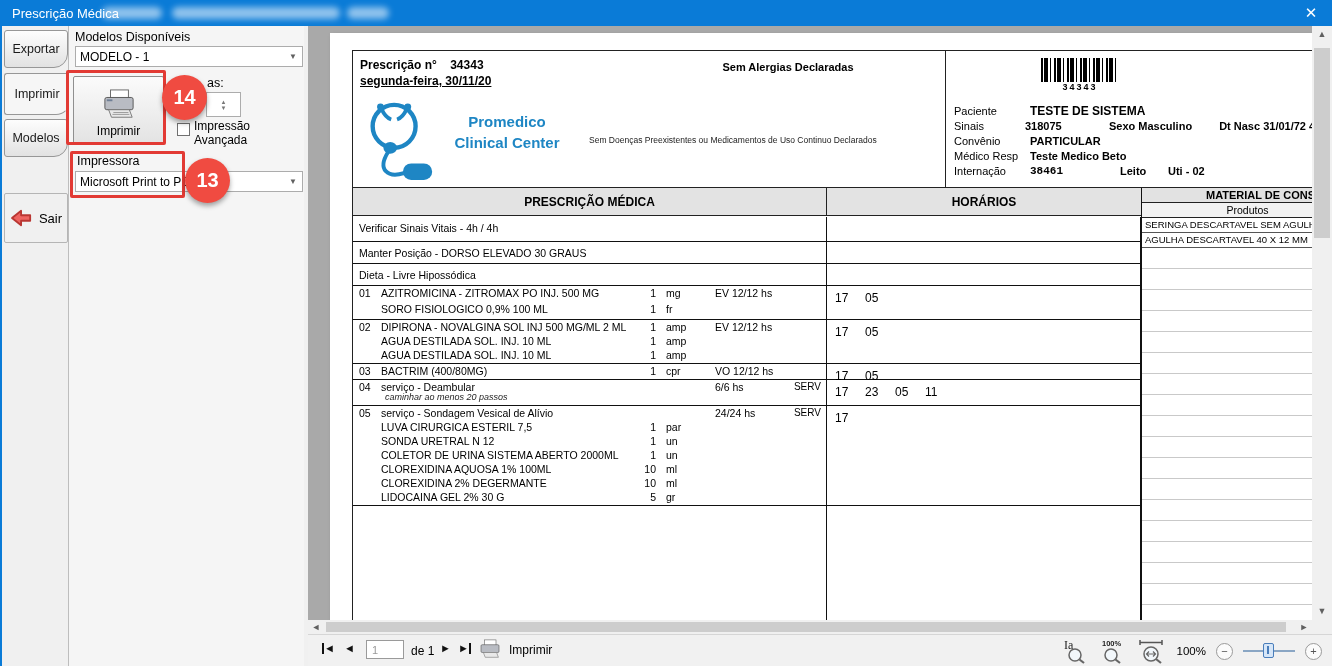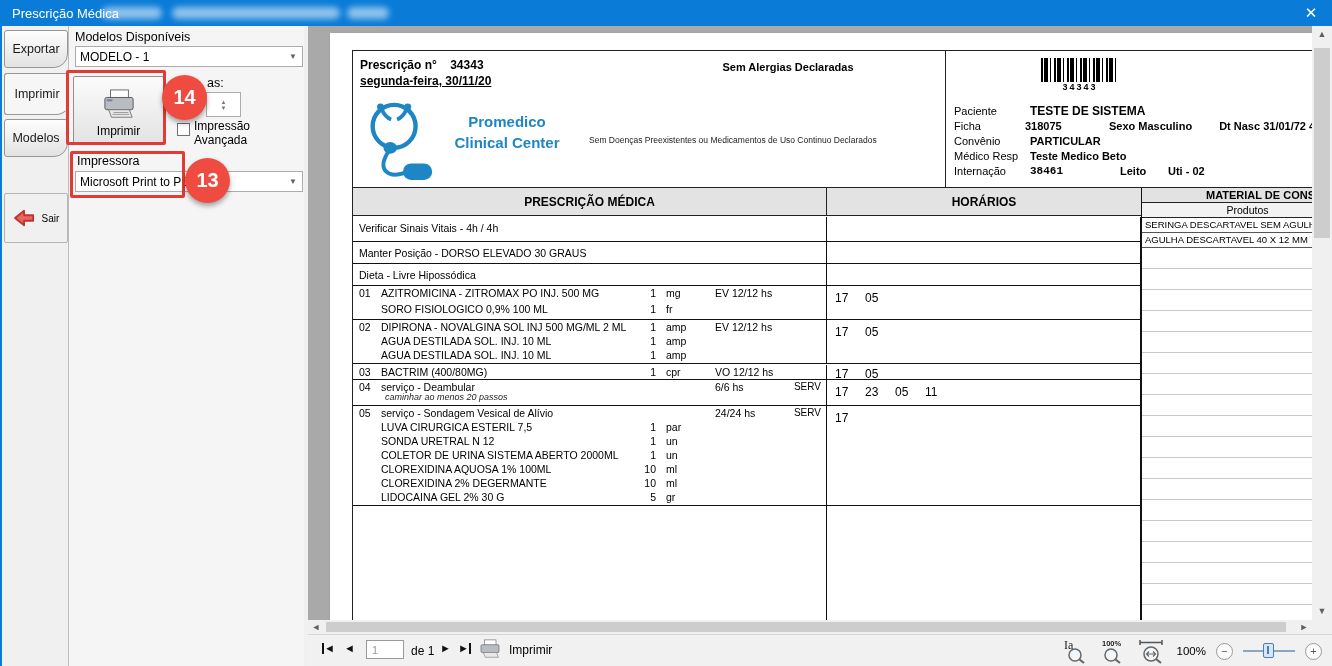--- a/index.html
+++ b/index.html
@@ -19,21 +19,21 @@
 
   
   .tabstrip { left:2px; top:26px; width:66px; height:640px; background:#f0f0f0; }
   .vtab { position:absolute; left:2px; width:64px; background:linear-gradient(#fdfdfd,#e2e2e2);
           border:1px solid #979797; border-radius:3px 3px 14px 3px; font-size:12.5px; color:#1a1a1a;
           display:flex; align-items:center; justify-content:center; cursor:pointer; }
   .vtab.active { background:#f6f6f6; border-right-color:#f6f6f6; width:66px; z-index:3; }
   .exitbox { position:absolute; left:2px; top:167px; width:64px; height:50px; background:#f0f0f0;
              border:1px solid #b5b5b5; border-radius:2px; display:flex; align-items:center;
              justify-content:center; gap:5px; cursor:pointer; }
-  .exitbox span { font-size:10px; }
+  .exitbox span { font-size:13px; }
 
   
   .panel { left:68px; top:26px; width:236px; height:640px; background:#f5f5f5; border-left:1px solid #bdbdbd; }
   .plabel { position:absolute; font-size:12.5px; color:#000; }
   .dropdown { position:absolute; height:21px; background:#fff; border:1px solid #acacac;
               display:flex; align-items:center; font-size:12px; padding-left:4px; cursor:pointer; }
   .dropdown .caret { position:absolute; right:5px; top:5px; font-size:8px; color:#606060; }
   .printbtn { position:absolute; left:4px; top:50px; width:91px; height:68px;
               background:linear-gradient(#fbfbfb,#e3e3e3); border:1px solid #8f8f8f; border-radius:2px;
               display:flex; flex-direction:column; align-items:center; justify-content:flex-end;
@@ -244,21 +244,21 @@
 
         <div class="hdr-right">
           <div class="barcode"></div>
           <div class="barcodenum">34343</div>
           <div class="patrows" id="patrows">
               <div class="patrow first">
                 <span class="plab">Paciente</span>
                 <span class="pseg">TESTE DE SISTEMA</span>
               </div>
               <div class="patrow">
-                <span class="plab">Ficha</span>
+                <span class="plab">Sinais</span>
                 <span class="pseg" style="width: 90px;">318075</span>
                 <span class="pseg" style="width: 118px;">Sexo Masculino</span>
                 <span class="pseg">Dt Nasc 31/01/72  48 anos</span>
               </div>
               <div class="patrow">
                 <span class="plab">Convênio</span>
                 <span class="pseg">PARTICULAR</span>
               </div>
               <div class="patrow">
                 <span class="plab">Médico Resp</span>
@@ -333,21 +333,21 @@
                   <span class="unit">amp</span>
                 </div>
                 <div class="line" style="height: 14px;">
                   <span class="desc">AGUA DESTILADA SOL. INJ. 10 ML</span>
                   <span class="qty">1</span>
                   <span class="unit">amp</span>
                 </div>
               </div>
               <div class="cell-times"><span class="tnum">17</span><span class="tnum">05</span></div>
             </div>
-            <div class="mrow" style="height: 16px; align-items: center;">
+            <div class="mrow" style="height: 16px;">
               <div class="cell-desc">
                 <div class="line" style="height: 14px;">
                   <span class="num">03</span>
                   <span class="desc">BACTRIM (400/80MG)</span>
                   <span class="qty">1</span>
                   <span class="unit">cpr</span>
                   <span class="route">VO  12/12 hs</span>
                 </div>
               </div>
               <div class="cell-times"><span class="tnum">17</span><span class="tnum">05</span></div>

